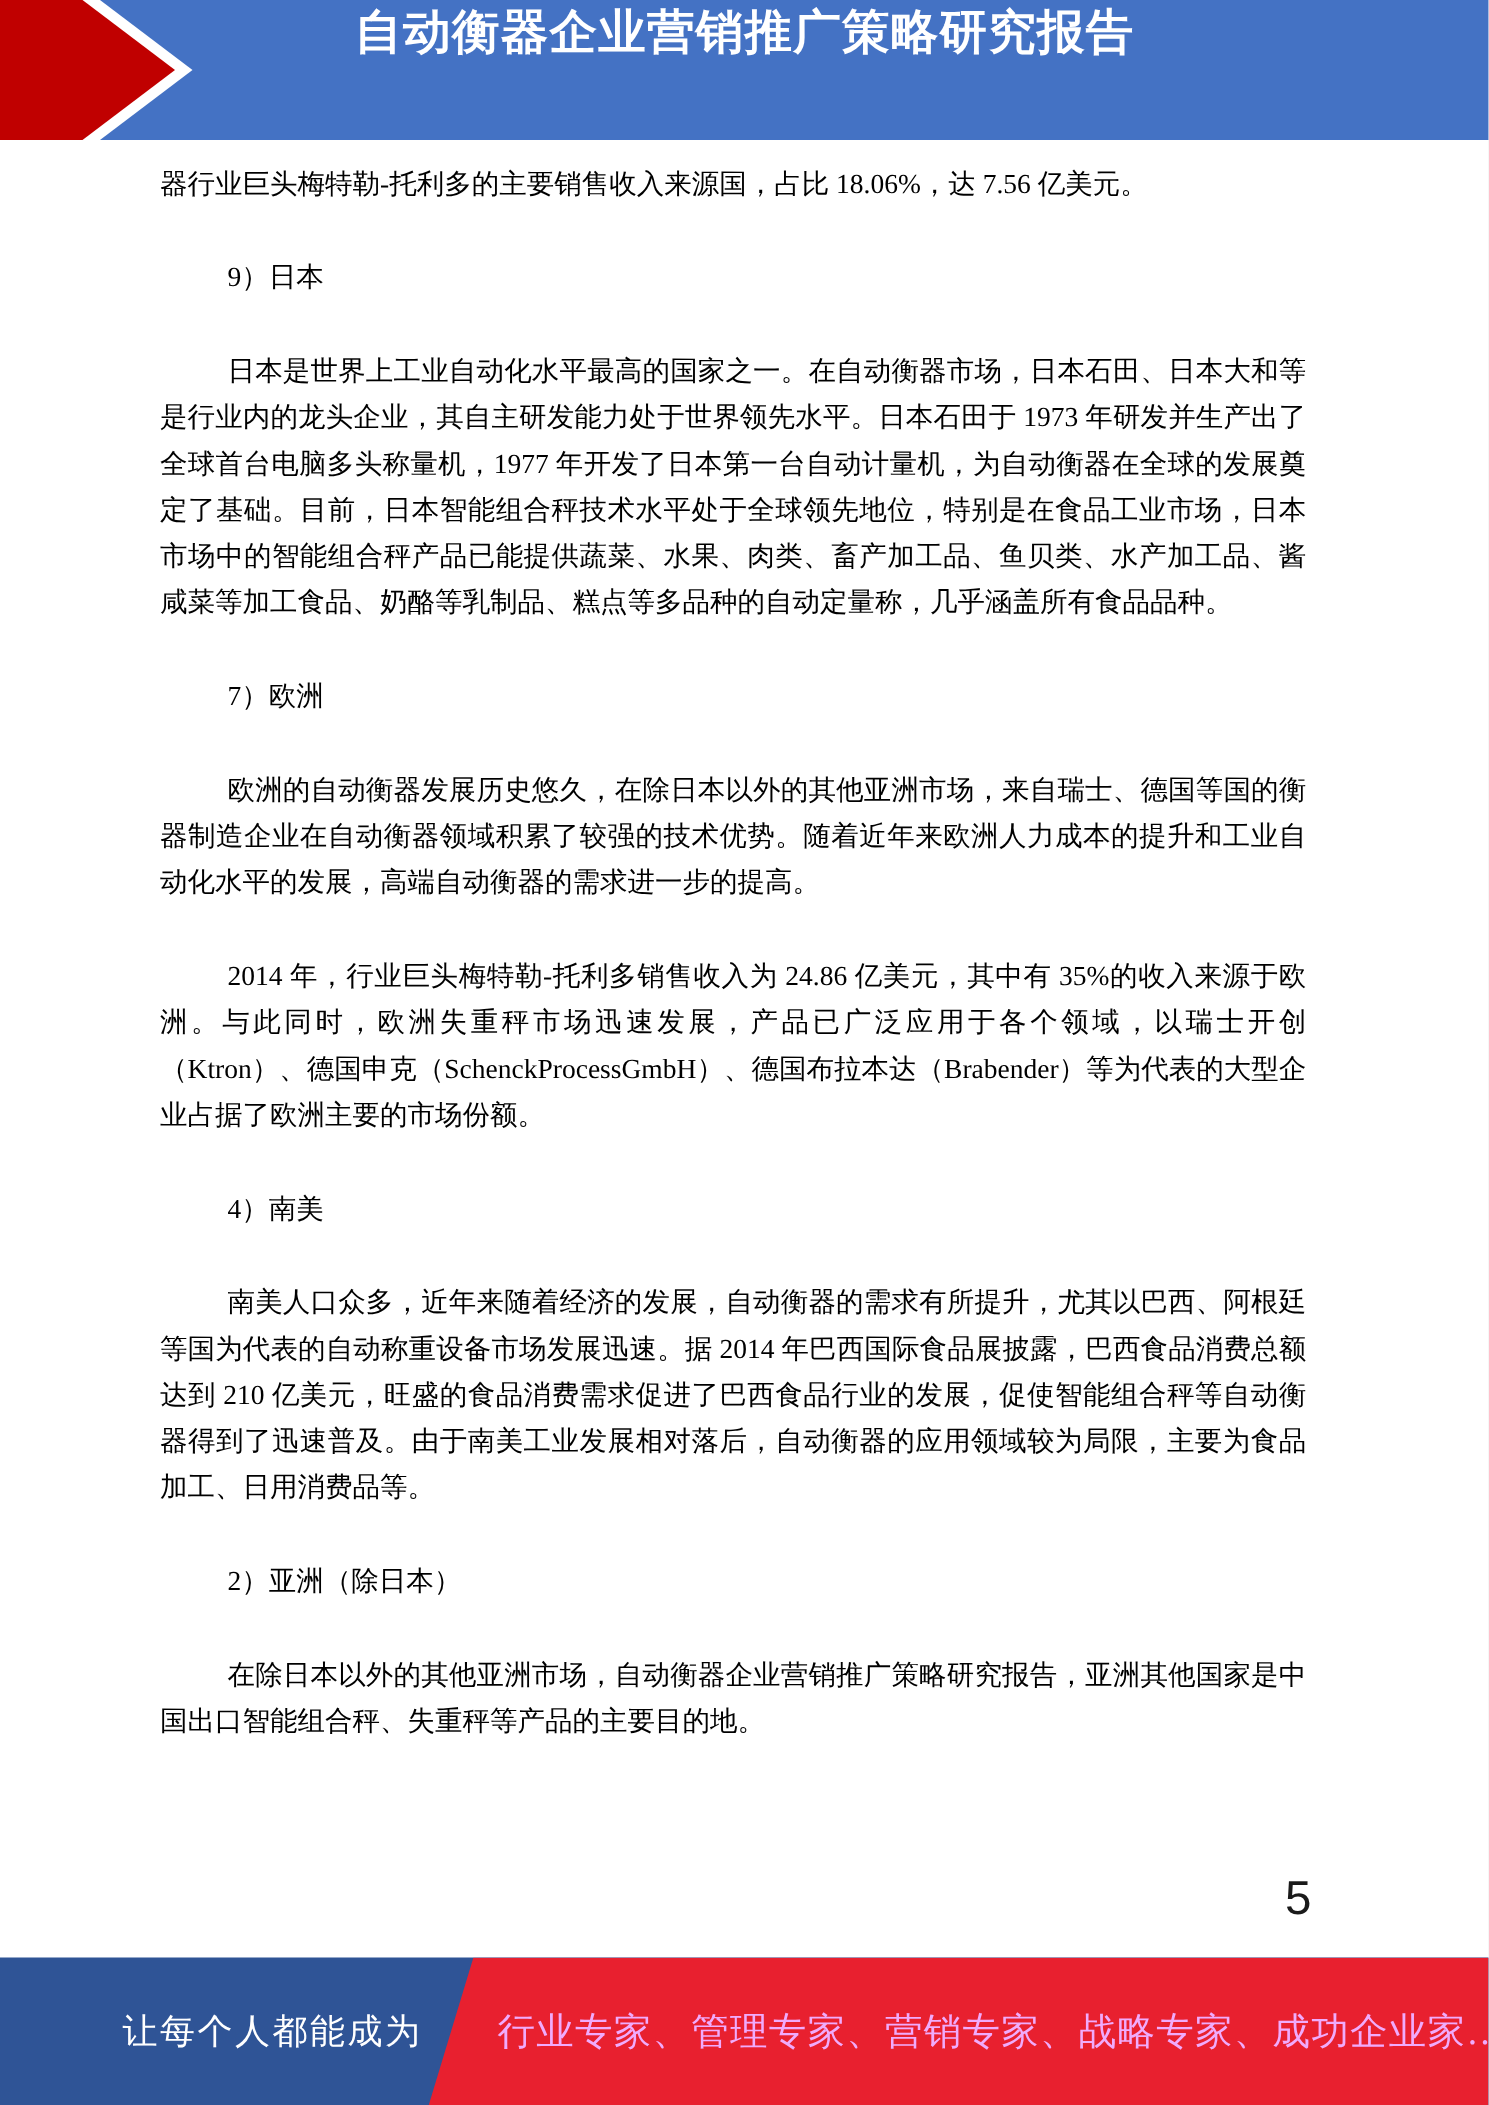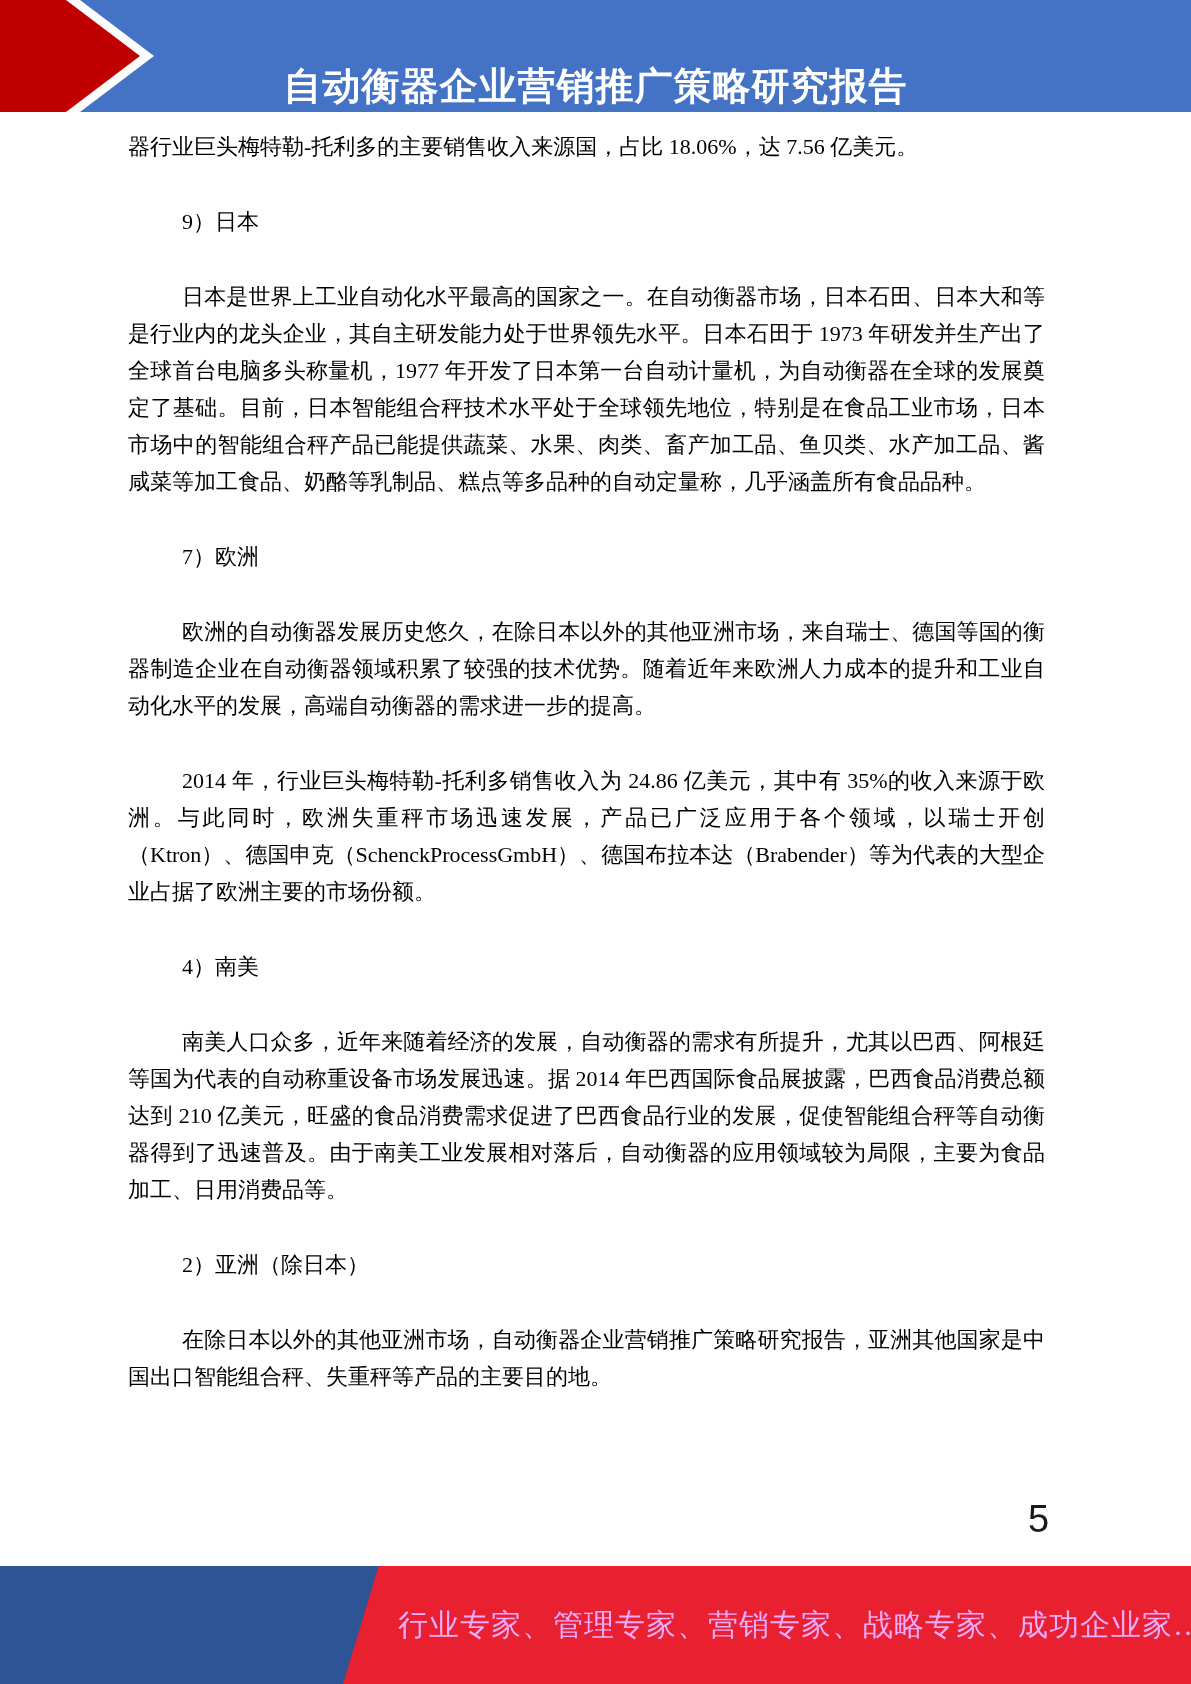--- a/index.html
+++ b/index.html
@@ -9,21 +9,21 @@
     margin:0 auto;
     background:#ffffff;
     overflow:hidden;
     font-family:"Liberation Serif","DejaVu Serif",serif;
     color:#000;
   }
   
   .header{
     position:absolute;top:0;left:0;width:1191px;height:112px;
     background:#4472c4;
-    display:flex;align-items:flex-end;justify-content:center;
+    display:flex;align-items:flex-start;justify-content:center;
   }
   .header-arrow{position:absolute;left:0;top:0;width:190px;height:112px;}
   .page-title{
     color:#ffffff;
     font-family:"Liberation Sans","DejaVu Sans",sans-serif;
     font-weight:bold;
     font-size:38px;
     letter-spacing:1px;
     white-space:nowrap;
   }
@@ -92,16 +92,17 @@
     <p class="block heading indent">4）南美</p>
     <p class="block indent">南美人口众多，近年来随着经济的发展，自动衡器的需求有所提升，尤其以巴西、阿根廷等国为代表的自动称重设备市场发展迅速。据 2014 年巴西国际食品展披露，巴西食品消费总额达到 210 亿美元，旺盛的食品消费需求促进了巴西食品行业的发展，促使智能组合秤等自动衡器得到了迅速普及。由于南美工业发展相对落后，自动衡器的应用领域较为局限，主要为食品加工、日用消费品等。</p>
     <p class="block heading indent">2）亚洲（除日本）</p>
     <p class="block indent">在除日本以外的其他亚洲市场，自动衡器企业营销推广策略研究报告，亚洲其他国家是中国出口智能组合秤、失重秤等产品的主要目的地。</p>
   </div>
 
   <div class="page-number">5</div>
 
   <div class="footer">
     <div class="footer-red"></div>
+    <div class="footer-left">让每个人都能成为</div>
     <div class="footer-right">行业专家、管理专家、营销专家、战略专家、成功企业家……</div>
   </div>
 
 </div>
 
 </body></html>

